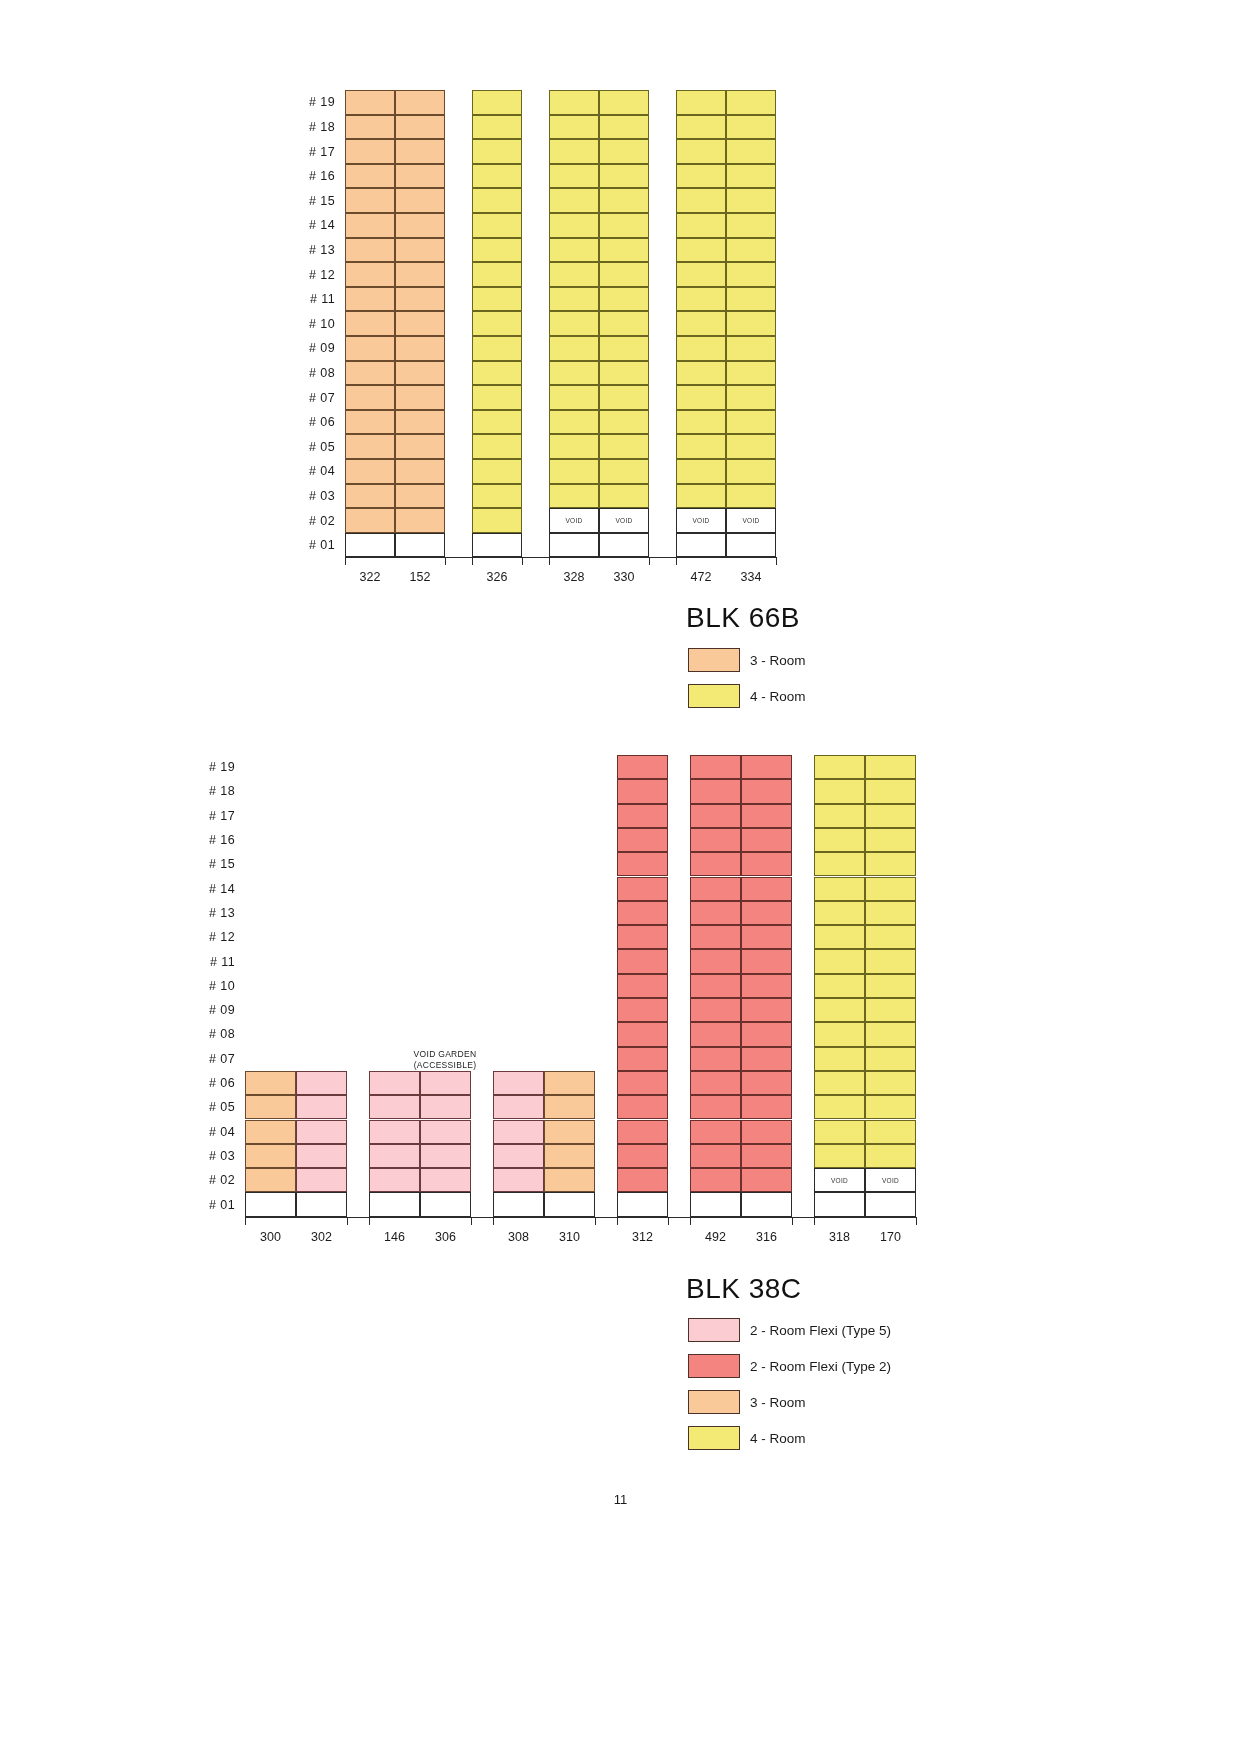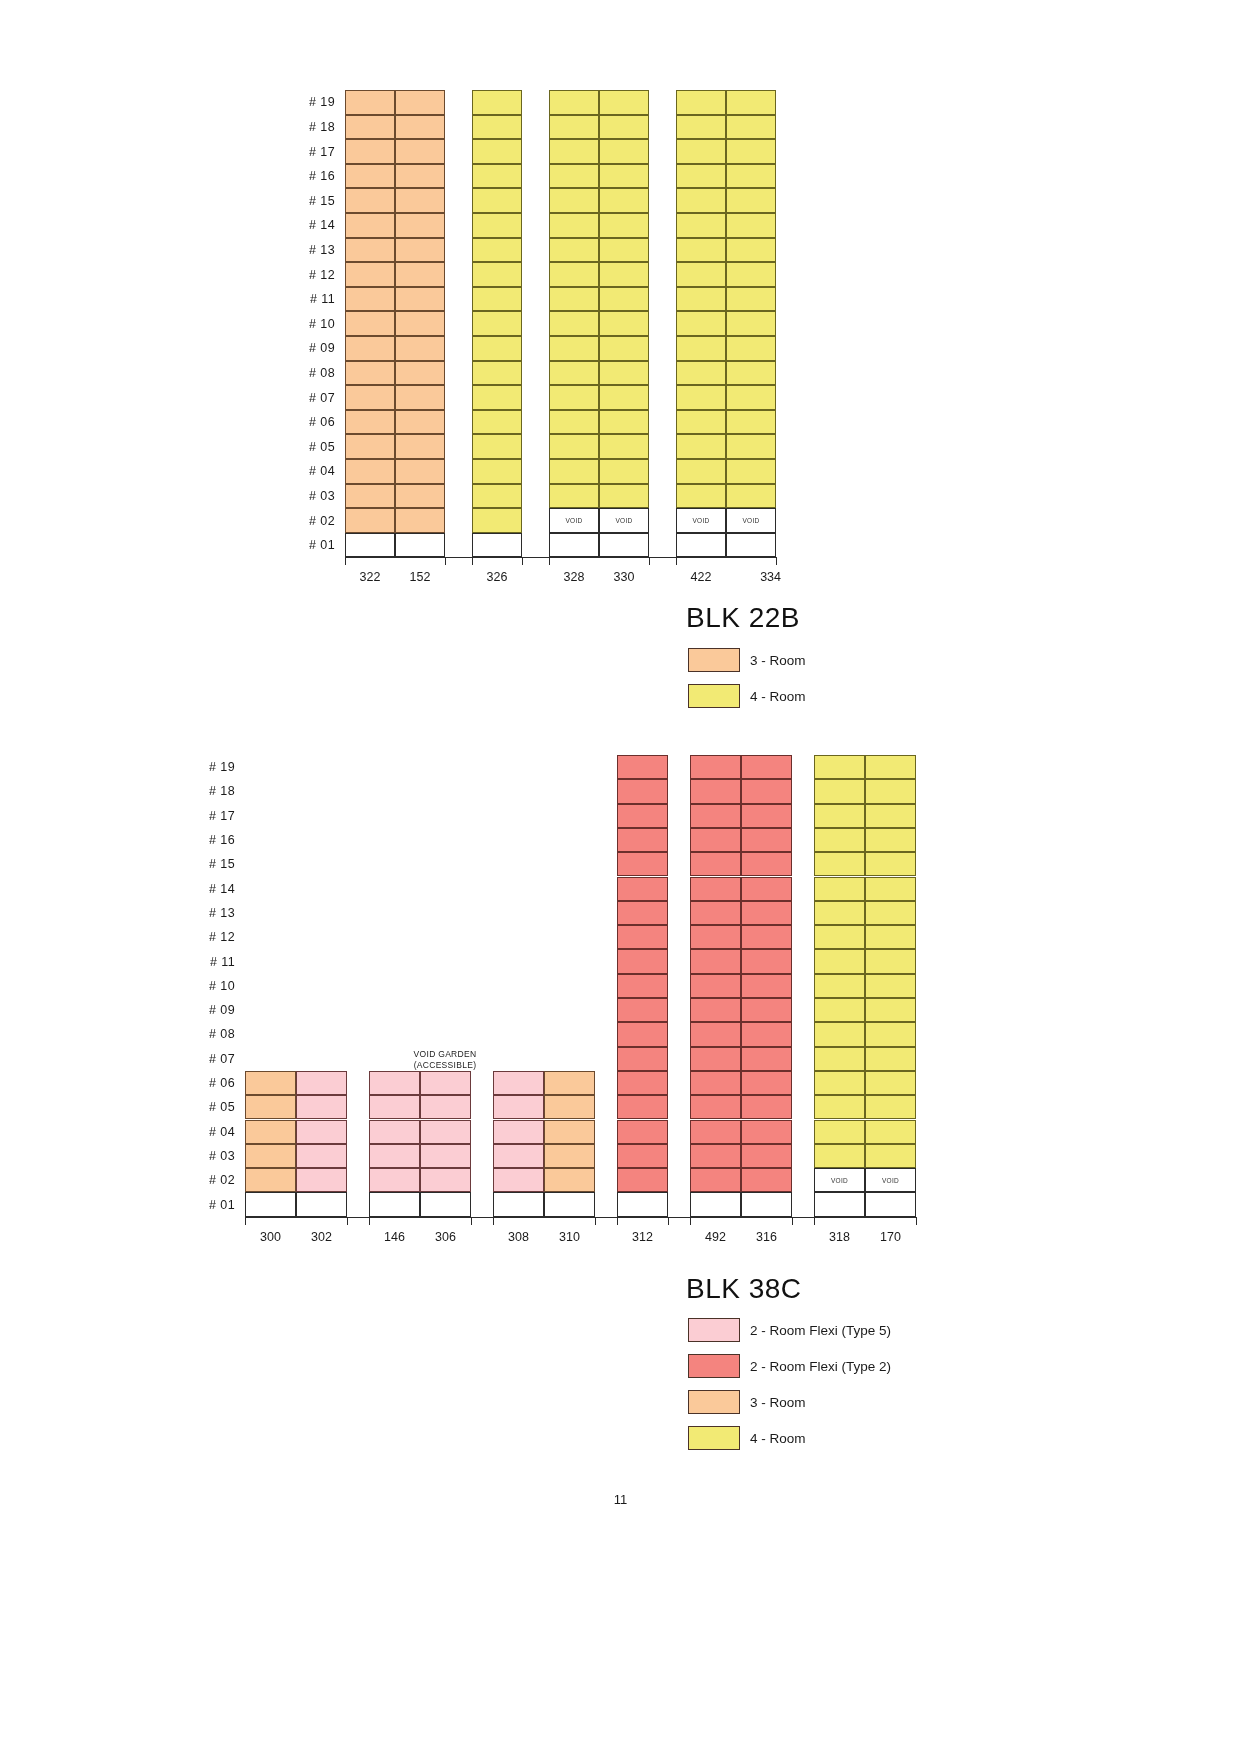--- a/index.html
+++ b/index.html
@@ -280,25 +280,25 @@
       <div class="tick" style="left: 227px; top: 467.4px; height: 8px;"></div>
       <div class="tick" style="left: 254px; top: 467.4px; height: 8px;"></div>
       <div class="tick" style="left: 354px; top: 467.4px; height: 8px;"></div>
       <div class="tick" style="left: 381px; top: 467.4px; height: 8px;"></div>
       <div class="tick" style="left: 481px; top: 467.4px; height: 8px;"></div>
       <div class="unit-num" style="left: 45px; width: 60px; top: 480.4px;">322</div>
       <div class="unit-num" style="left: 95px; width: 60px; top: 480.4px;">152</div>
       <div class="unit-num" style="left: 172px; width: 60px; top: 480.4px;">326</div>
       <div class="unit-num" style="left: 249px; width: 60px; top: 480.4px;">328</div>
       <div class="unit-num" style="left: 299px; width: 60px; top: 480.4px;">330</div>
-      <div class="unit-num" style="left: 376px; width: 60px; top: 480.4px;">422</div>
-      <div class="unit-num" style="left: 426px; width: 60px; top: 480.4px; text-align: right;">334</div>
+      <div class="unit-num" style="left: 376px; width: 60px; top: 480.4px;">472</div>
+      <div class="unit-num" style="left: 426px; width: 60px; top: 480.4px;">334</div>
     </div>
 
-  <div class="blk-title" style="left:686px;top:602px;">BLK 22B</div>
+  <div class="blk-title" style="left:686px;top:602px;">BLK 66B</div>
 
   <div class="legend" id="legend-38b" style="left:688px;top:648px;">
       <div class="legend-row">
         <div class="legend-swatch" style="background: rgb(250, 201, 154);"></div>
         <div class="legend-label">3 - Room</div>
       </div>
       <div class="legend-row">
         <div class="legend-swatch" style="background: rgb(242, 234, 116);"></div>
         <div class="legend-label">4 - Room</div>
       </div>

